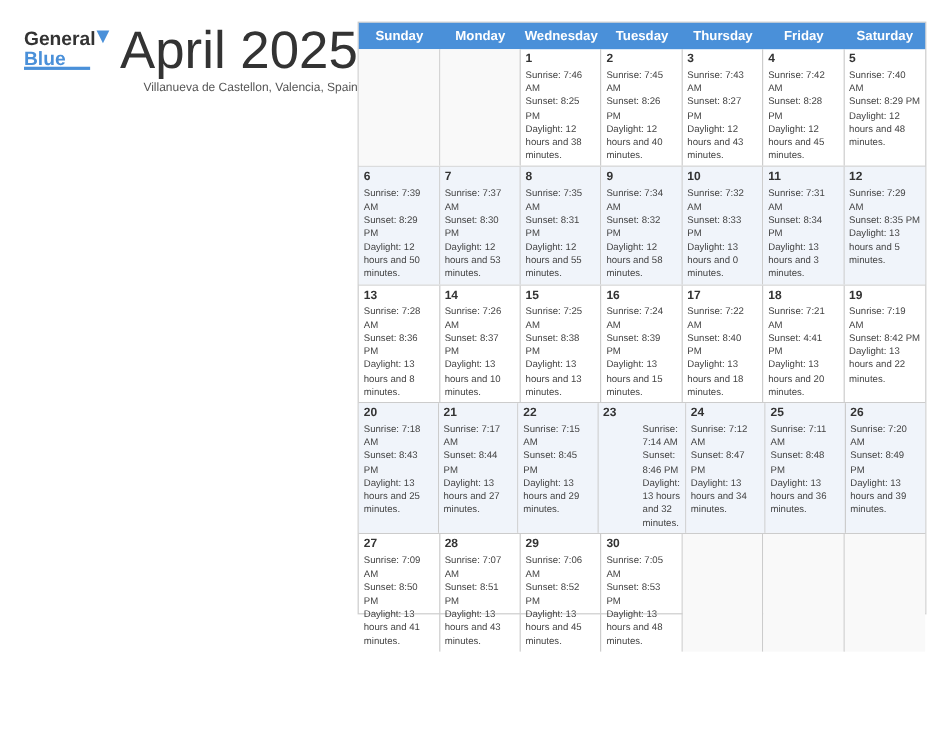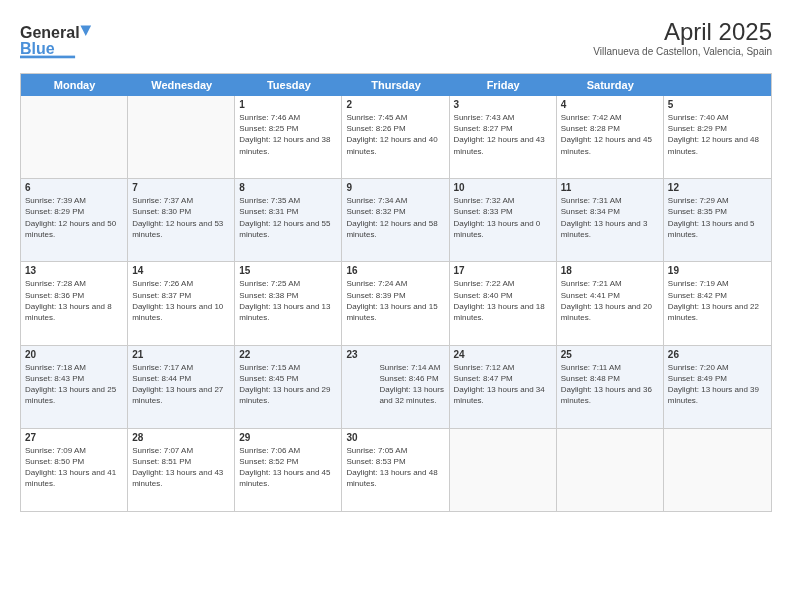--- a/index.html
+++ b/index.html
@@ -8,44 +8,45 @@
       background: #fff;
       width: 792px;
       height: 612px;
       overflow: hidden;
     }
     .page {
       width: 792px;
       height: 524px;
       padding: 18px 20px 12px 20px;
       display: flex;
-      flex-direction: column;
+      flex-direction: row;
     }
     .header {
       display: flex;
       justify-content: space-between;
       align-items: flex-start;
       margin-bottom: 10px;
     }
     .logo {
       display: flex;
       flex-direction: column;
       align-items: flex-start;
     }
     .logo-svg {
       width: 80px;
       height: 45px;
     }
     .title-block {
       text-align: right;
     }
     .main-title {
-      font-size: 24px;
+      font-size: 44px;
       color: #333;
       font-weight: normal;
+      text-align: center;
     }
     .subtitle {
       font-size: 10px;
       color: #555;
     }
     .calendar {
       flex: 1;
       display: flex;
       flex-direction: column;
       border: 1px solid #ccc;
@@ -119,20 +120,21 @@
       </svg>
     </div>
     <div class="title-block">
       <div class="main-title">April 2025</div>
       <div class="subtitle">Villanueva de Castellon, Valencia, Spain</div>
     </div>
   </div>
 
   <div class="calendar">
     <div class="cal-header">
+      <div class="cal-header-cell">Sunday</div>
       <div class="cal-header-cell">Monday</div>
       <div class="cal-header-cell">Wednesday</div>
       <div class="cal-header-cell">Tuesday</div>
       <div class="cal-header-cell">Thursday</div>
       <div class="cal-header-cell">Friday</div>
       <div class="cal-header-cell">Saturday</div>
     </div>
     <div class="cal-body" id="cal-body">
     <div class="cal-row">
           <div class="cal-cell empty"></div>

